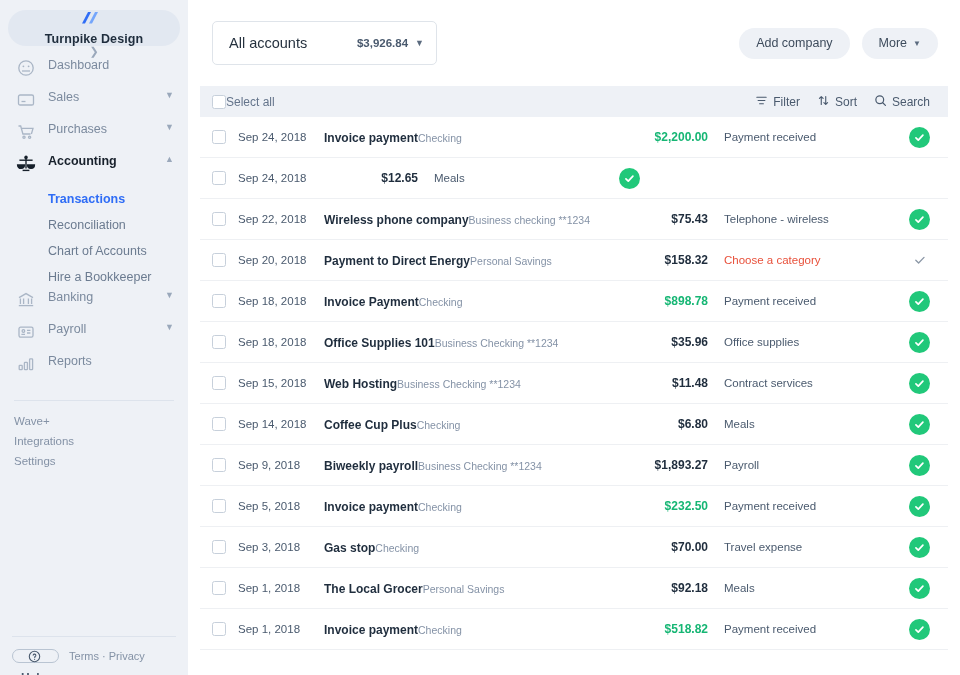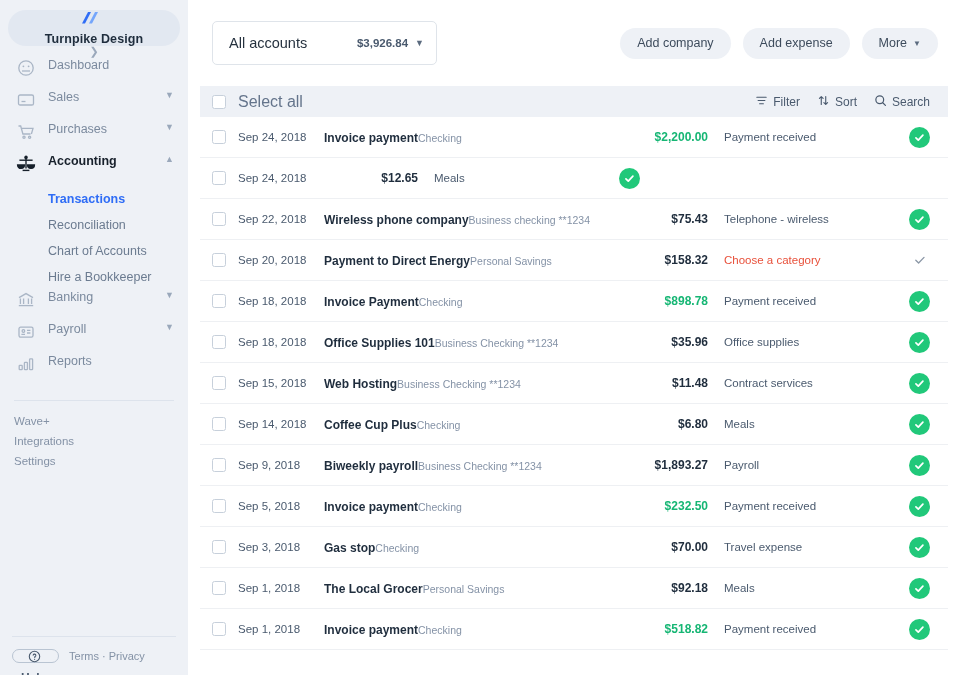--- a/index.html
+++ b/index.html
@@ -96,21 +96,21 @@
 
   .table-wrap { margin: 0 12px 0 12px; }
   .thead {
     background: #eef1f6; height: 31px;
     display: flex; align-items: center; padding: 0 18px 0 12px;
   }
   .chk {
     width: 14px; height: 14px; flex: 0 0 14px;
     border: 1px solid #c7d0db; border-radius: 2.5px; background: #fff;
   }
-  .thead .select-all { font-size: 16px; color: #64748b; margin-left: 12px; }
+  .thead .select-all { font-size: 12px; color: #64748b; }
   .thead-tools { margin-left: auto; display: flex; align-items: center; gap: 17px; }
   .tool { display: flex; align-items: center; gap: 5px; font-size: 12px; color: #4a5a6e; }
 
   .row {
     height: 41px; display: flex; align-items: center;
     padding: 0 18px 0 12px; border-bottom: 1px solid #eef0f3;
   }
   .row .date { font-size: 11.5px; color: #4a5a6e; margin-left: 12px; width: 76px; flex: 0 0 76px; }
   .row .desc { flex: 1; min-width: 0; padding-left: 10px; }
   .row .desc .t1 { font-size: 12px; font-weight: bold; color: #1f2d3d; line-height: 14px; }
@@ -279,23 +279,20 @@
         <span class="acct-name">All accounts</span>
         <span class="acct-bal">$3,926.84</span>
         <span class="acct-caret">▼</span>
       </div>
 
       <div class="top-actions">
         <button class="pill">
           <span>Add company</span>
         </button>
         <button class="pill">
-          <span>Add expense</span>
-        </button>
-        <button class="pill">
           <span>More</span>
           <span class="caret">▼</span>
         </button>
       </div>
     </div>
 
     <div class="table-wrap">
       <div class="thead">
         <span class="chk"></span>
         <span class="select-all">Select all</span>

